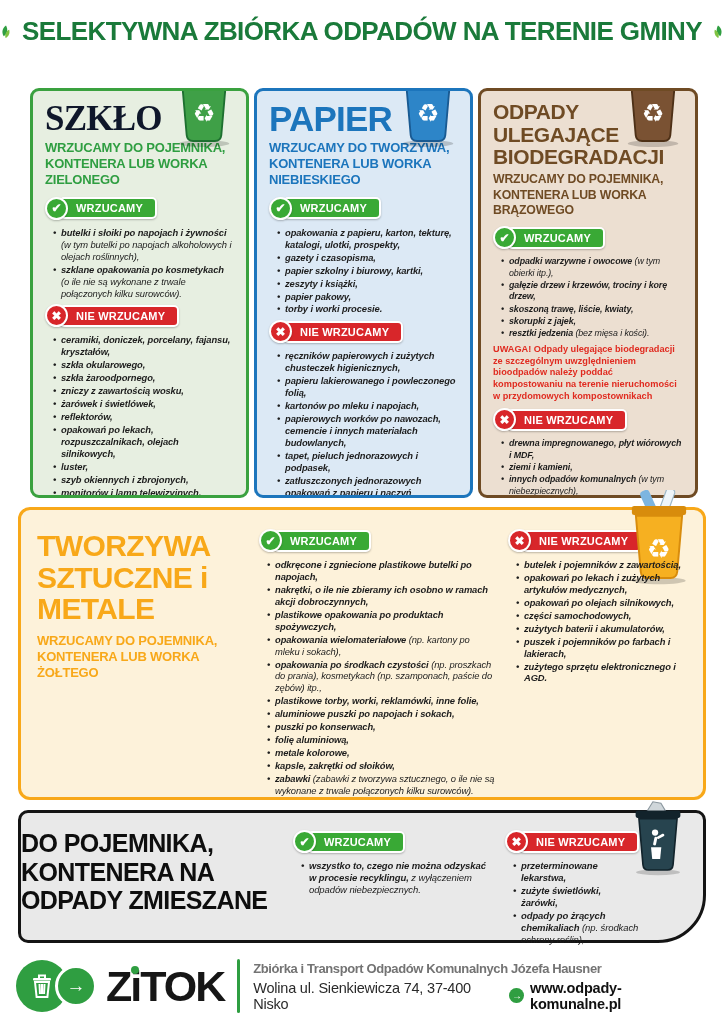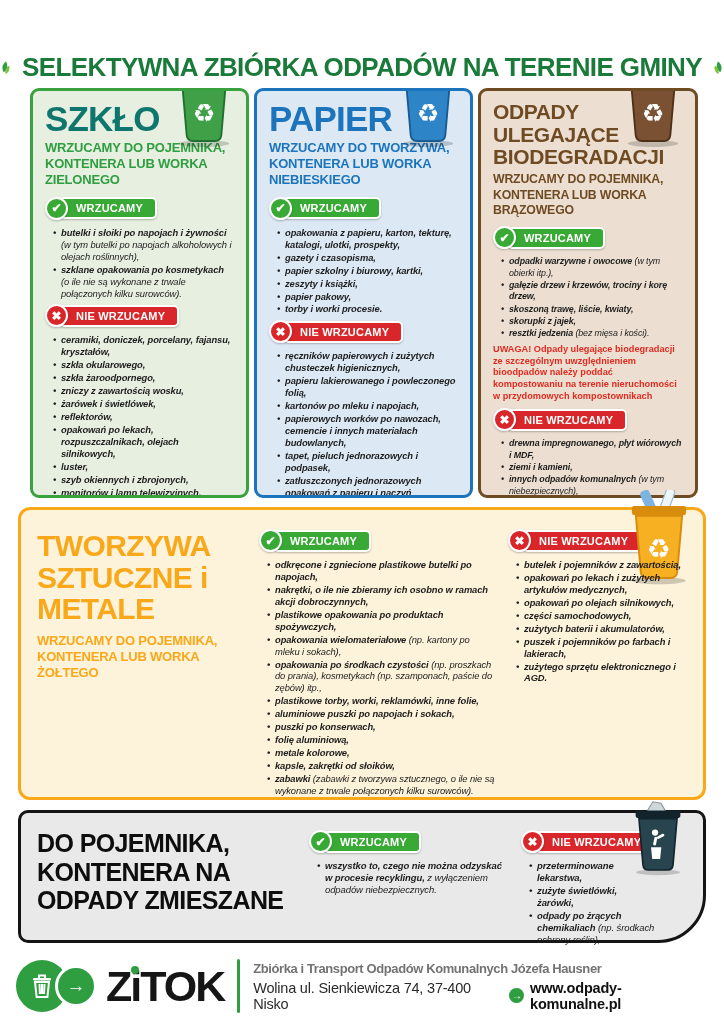--- a/index.html
+++ b/index.html
@@ -1,33 +1,33 @@
 <!DOCTYPE html>
 <html lang="pl"><head>
 <meta charset="utf-8">
 <style>
   html,body{margin:0;padding:0;background:#ffffff;}
   .page{position:relative;width:724px;height:1024px;background:#fff;overflow:hidden;
         font-family:"Liberation Sans", sans-serif;color:#1c1c1c;}
 
   
-  .hdr{position:absolute;top:16px;left:0;right:0;display:flex;align-items:center;justify-content:center;gap:10px;margin-top:36px;}
+  .hdr{position:absolute;top:16px;left:0;right:0;display:flex;align-items:center;justify-content:center;gap:10px;}
   .hdr-title{font-size:26px;font-weight:bold;color:#1a7a3a;letter-spacing:-0.6px;white-space:nowrap;}
   .leaf{width:24px;height:28px;}
   .leaf.flip{transform:scaleX(-1);}
 
   
   .panel{position:absolute;top:88px;height:410px;box-sizing:border-box;border-radius:9px;
          border:3px solid;padding:10px 12px;overflow:hidden;}
   .panel.glass{left:30px;width:219px;border-color:#3aa13f;background:#e7efe1;}
   .panel.paper{left:254px;width:219px;border-color:#1c75bc;background:#dce9f5;}
   .panel.bio{left:478px;width:220px;border-color:#6f4b24;background:#ecdfd1;}
 
   .panel h2{margin:0 0 2px 0;letter-spacing:-0.8px;line-height:1.02;}
-  .glass h2{font-size:35px;color:#0f766e;}
+  .glass h2{font-size:35px;color:#0f172a;font-family:Liberation Serif, serif;}
   .paper h2{font-size:35px;color:#1c75bc;}
   .bio h2{font-size:21px;color:#6f4b24;line-height:1.08;letter-spacing:-0.4px;}
   .subtitle{font-weight:bold;line-height:1.26;margin:3px 0 8px 0;letter-spacing:-0.2px;}
   .glass .subtitle{font-size:13px;color:#2f9e41;width:185px;}
   .paper .subtitle{font-size:13px;color:#1c75bc;width:185px;}
   .bio .subtitle{font-size:12.3px;color:#6f4b24;width:185px;}
 
   
   .badge{display:flex;align-items:center;margin:5px 0 7px 0;}
   .badge .circ{width:23px;height:23px;border-radius:50%;border:2px solid #fff;box-sizing:border-box;
@@ -59,21 +59,21 @@
                display:flex;gap:12px;}
   .plastic-sec .col-title{flex:0 0 210px;}
   .plastic-sec h2{margin:6px 0 8px 0;font-size:30px;line-height:1.05;color:#f8a819;letter-spacing:-0.6px;width:185px;}
   .plastic-sec .subtitle{font-size:13px;color:#f8a819;width:190px;}
   .plastic-sec .col-allow{flex:0 0 237px;}
   .plastic-sec .col-deny{flex:1 1 auto;}
 
   
   .mixed-sec{position:absolute;left:18px;top:810px;width:688px;height:133px;box-sizing:border-box;
              background:#e9e9e9;border:3px solid #141414;border-radius:10px 10px 48px 10px;
-             padding:12px 16px;display:flex;gap:14px;}
+             padding:12px 0;display:flex;gap:14px;}
   .mixed-sec .col-title{flex:0 0 258px;}
   .mixed-sec h2{margin:4px 0 0 0;font-size:25px;line-height:1.14;color:#0e0e0e;letter-spacing:-0.6px;}
   .mixed-sec .col-allow{flex:0 0 198px;}
   .mixed-sec .col-deny{flex:1 1 auto;padding-right:70px;}
   .mixed-sec ul.items{font-size:9.5px;}
 
   
   .footer{position:absolute;left:0;top:948px;width:724px;height:76px;display:flex;align-items:center;
           padding:0 16px;box-sizing:border-box;gap:13px;background:#fff;}
   .logo{display:flex;align-items:center;}

